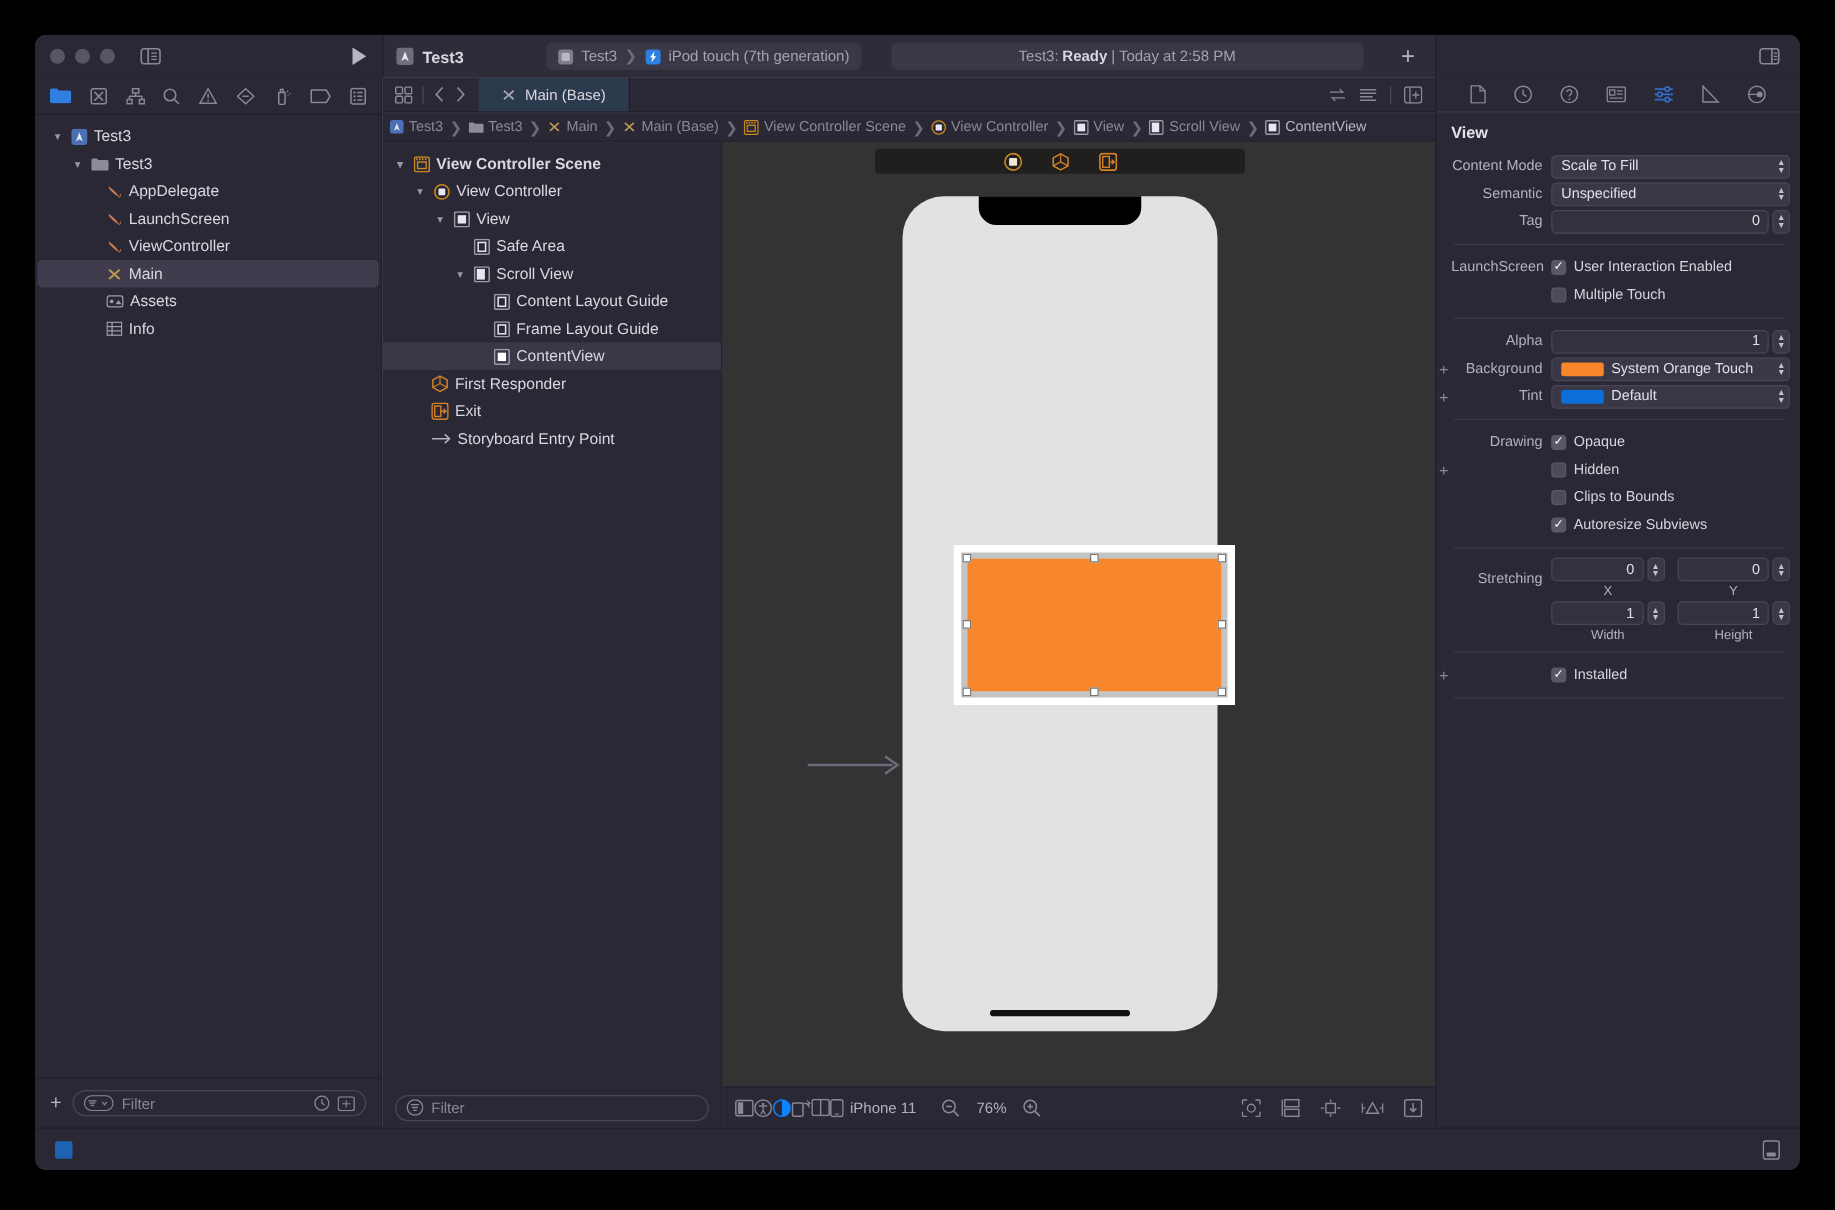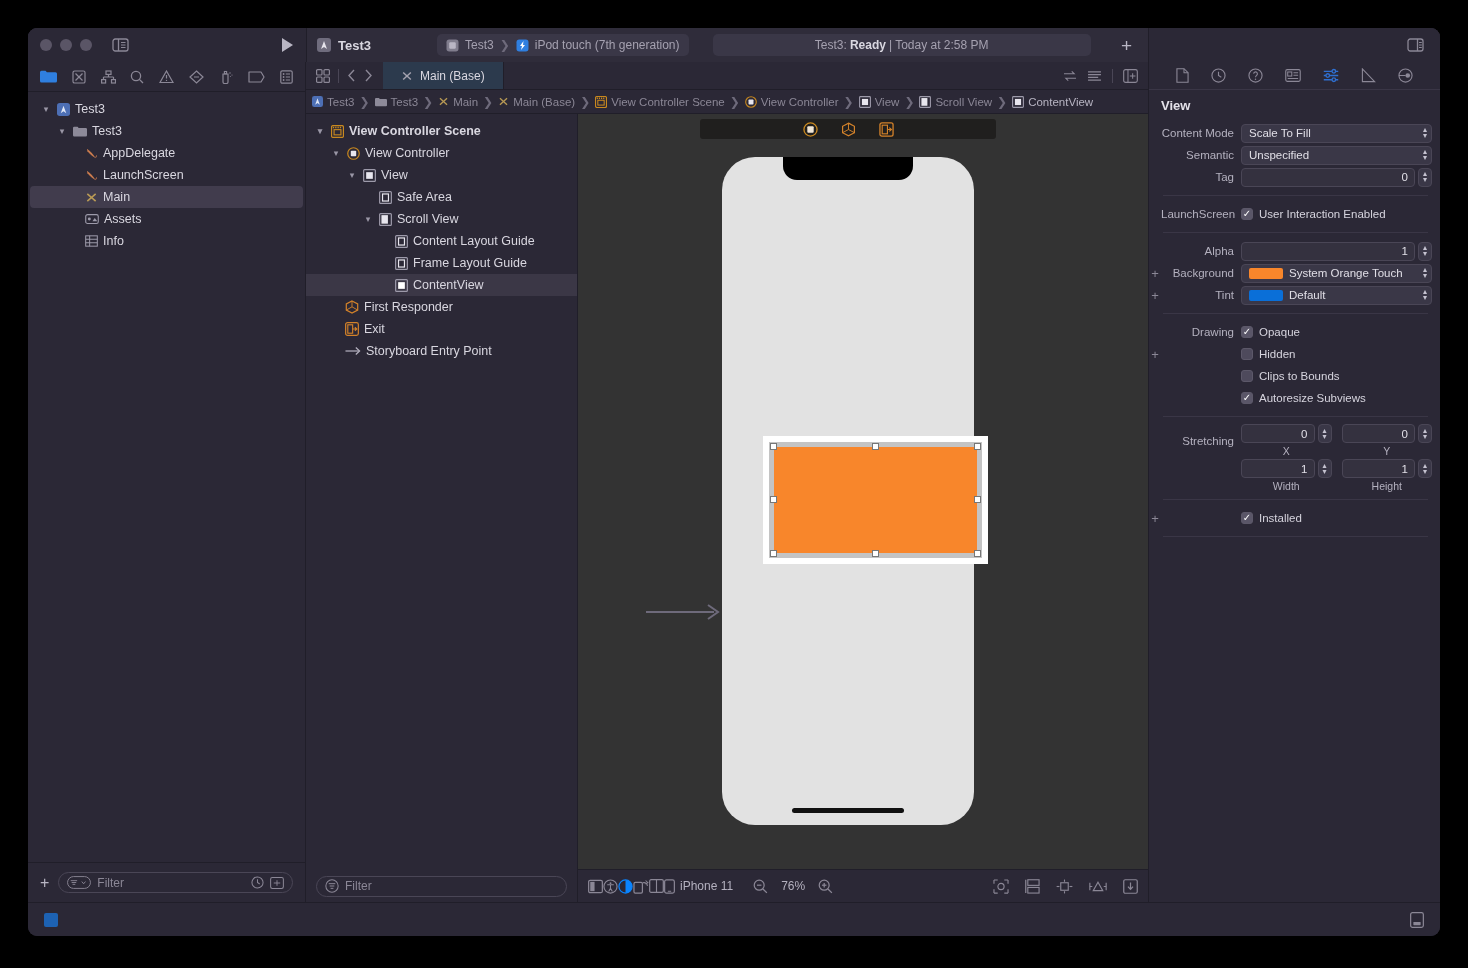--- a/index.html
+++ b/index.html
@@ -309,20 +309,27 @@
             </svg>
           <span>AppDelegate</span>
         </div>
         <div class="row" style="padding-left:57px">
           <svg width="13" height="13" viewBox="0 0 14 14">
               <path d="M2 2 C6 5 9 8 11.5 12 C9 10.6 5.5 8 2.6 4.6 Z" fill="#c97b4e"></path>
               <path d="M11.5 12 C12.6 10.8 13 9.6 12.6 8.4 C11.9 10 10.6 11.2 11.5 12 Z" fill="#c97b4e"></path>
             </svg>
           <span>LaunchScreen</span>
         </div>
+        <div class="row" style="padding-left:57px">
+          <svg width="13" height="13" viewBox="0 0 14 14">
+              <path d="M2 2 C6 5 9 8 11.5 12 C9 10.6 5.5 8 2.6 4.6 Z" fill="#c97b4e"></path>
+              <path d="M11.5 12 C12.6 10.8 13 9.6 12.6 8.4 C11.9 10 10.6 11.2 11.5 12 Z" fill="#c97b4e"></path>
+            </svg>
+          <span>ViewController</span>
+        </div>
         <div class="row sel" style="padding-left:55px">
           <svg width="13" height="13" viewBox="0 0 14 14">
               <line x1="2.5" y1="3" x2="11.5" y2="11" stroke="#b99a55" stroke-width="1.7"></line>
               <line x1="11.5" y1="3" x2="2.5" y2="11" stroke="#b99a55" stroke-width="1.7"></line>
             </svg>
           <span>Main</span>
         </div>
         <div class="row" style="padding-left:57px">
           <svg width="14" height="12" viewBox="0 0 15 13">
               <rect x="0.7" y="1.8" width="13.6" height="9.6" rx="2" fill="none" stroke="#9d9aaa" stroke-width="1.2"></rect>
@@ -840,20 +847,28 @@
         <div class="divider"></div>
 
         <div class="frow">
           <span class="plus-col"></span>
           <span class="lbl">LaunchScreen</span>
           <span class="cb">
             <span class="box on"></span>
             <span>User Interaction Enabled</span>
           </span>
         </div>
+        <div class="frow">
+          <span class="plus-col"></span>
+          <span class="lbl"></span>
+          <span class="cb">
+            <span class="box"></span>
+            <span>Multiple Touch</span>
+          </span>
+        </div>
 
         <div class="divider"></div>
 
         <div class="frow">
           <span class="plus-col"></span>
           <span class="lbl">Alpha</span>
           <span class="numfield" style="flex:1">1</span>
           <span class="stepper-btn">
               <span>▴</span>
               <span>▾</span>

